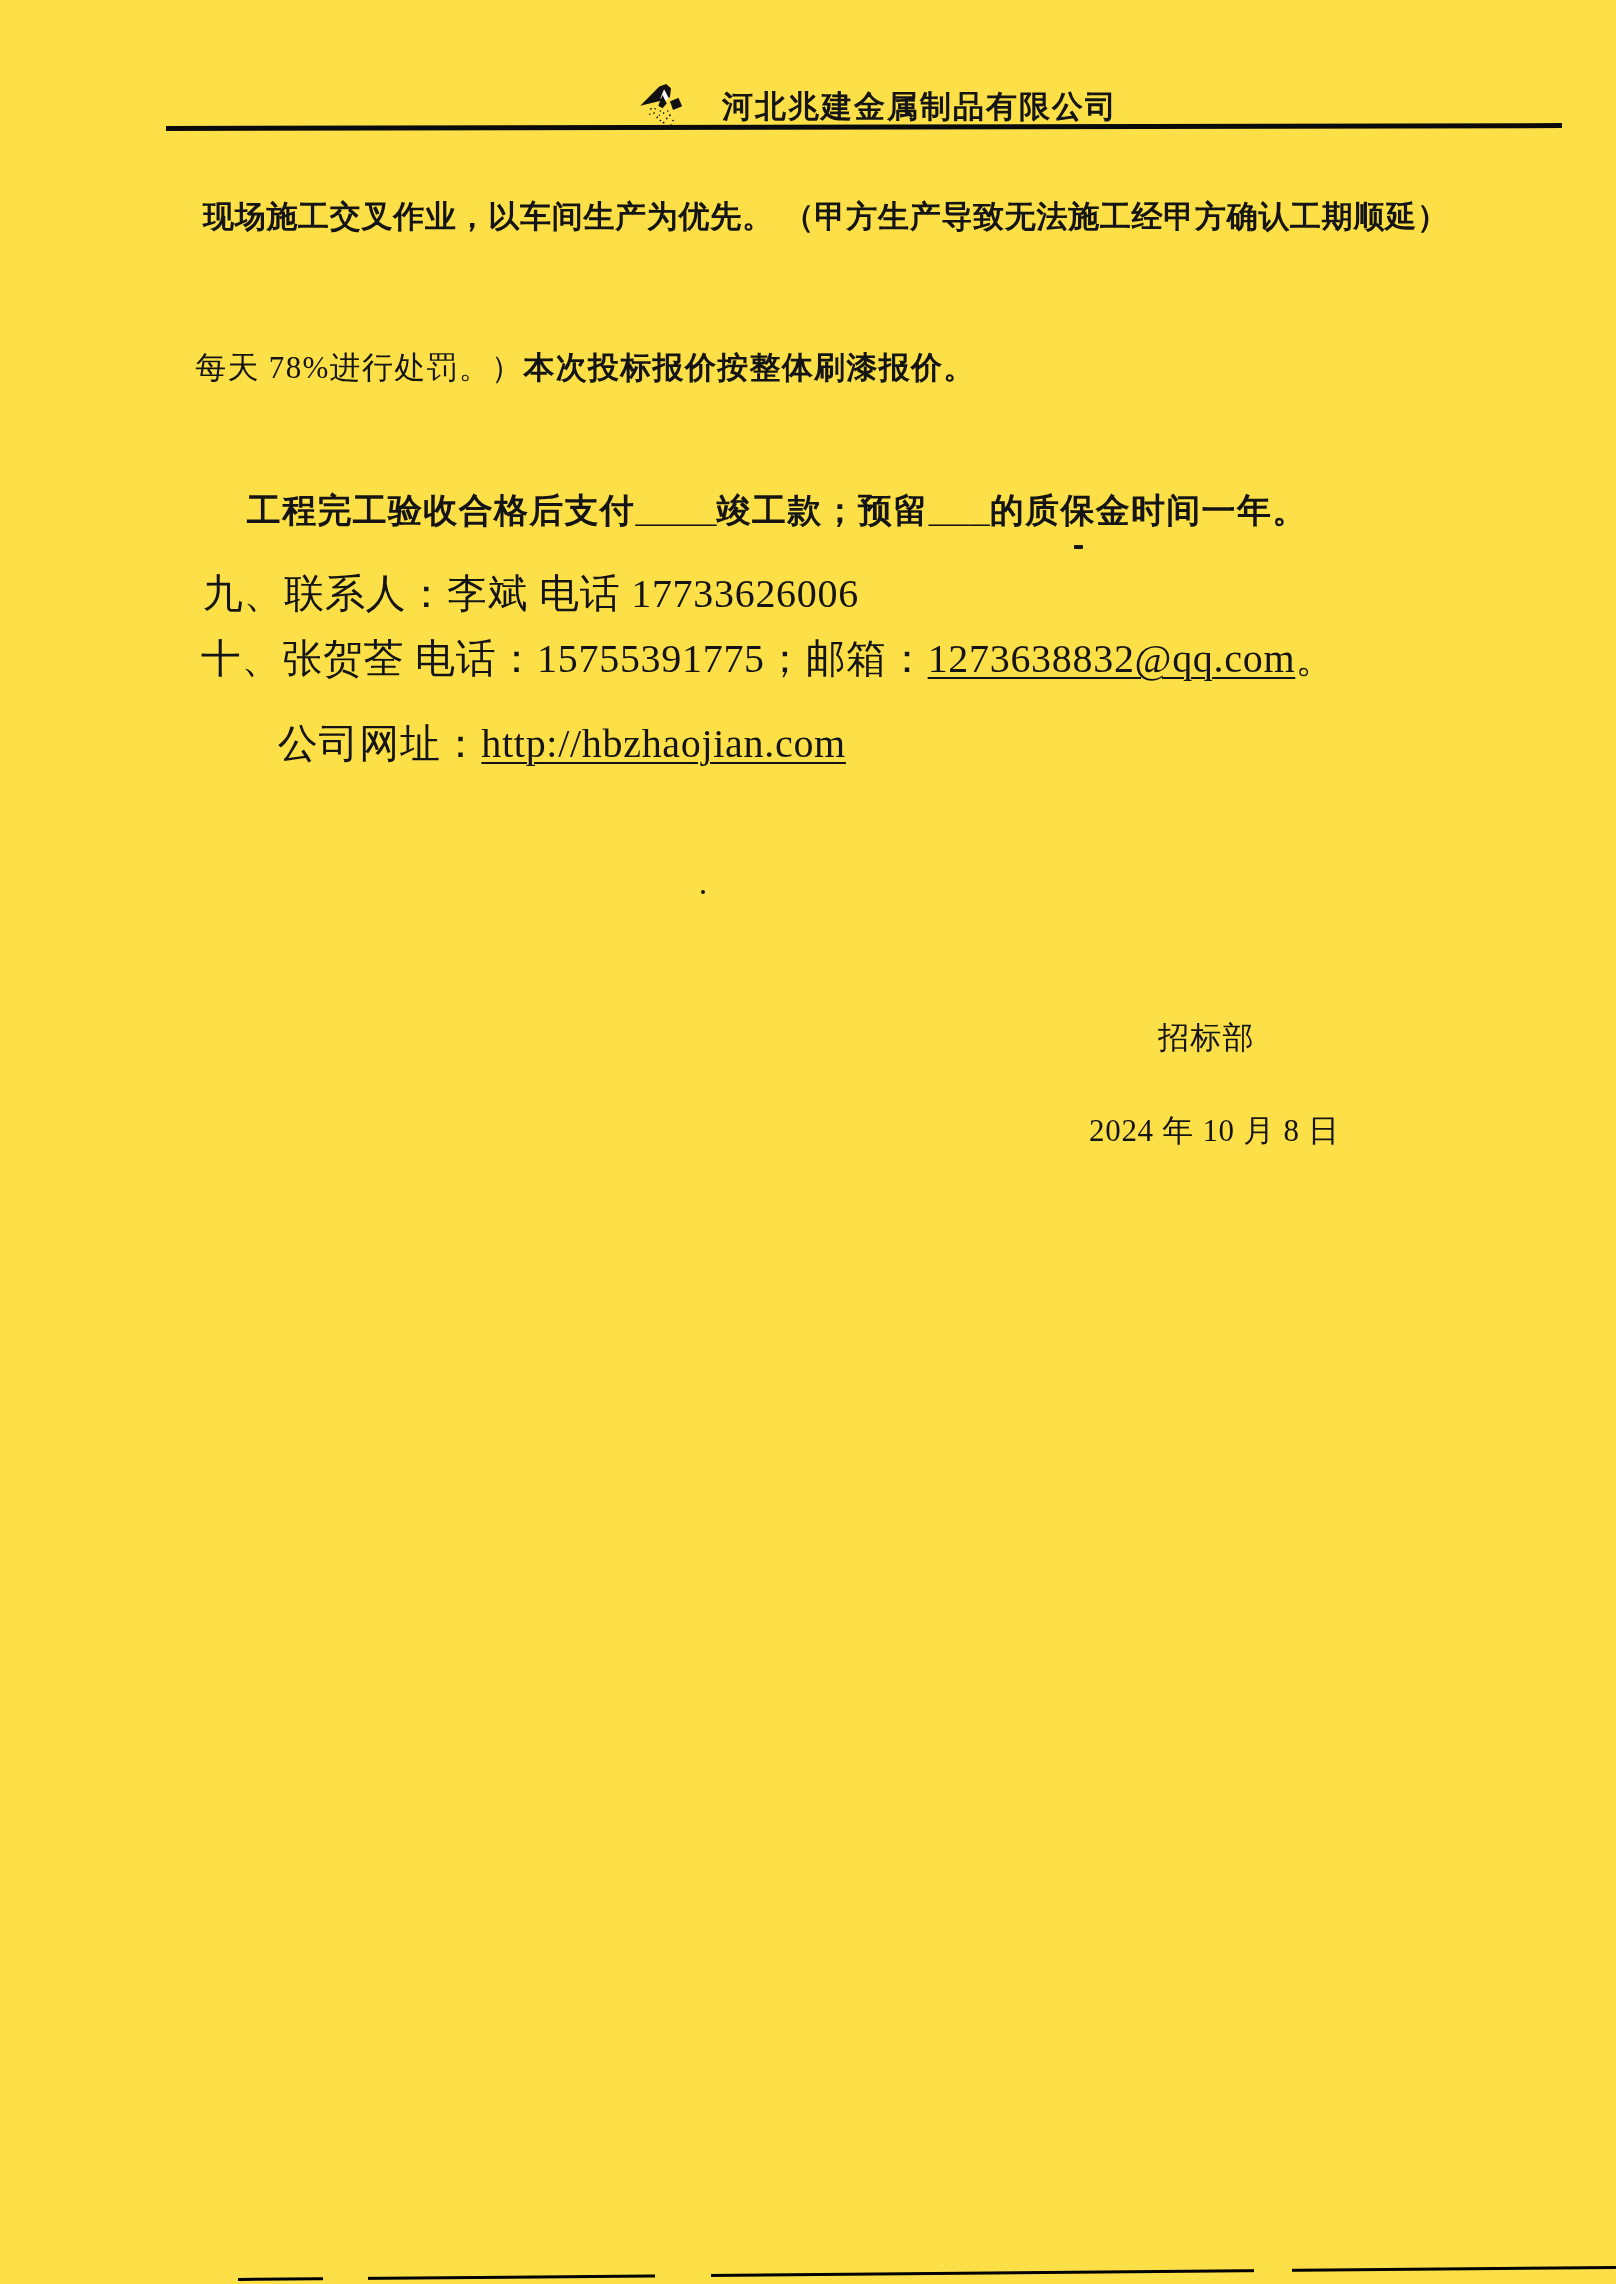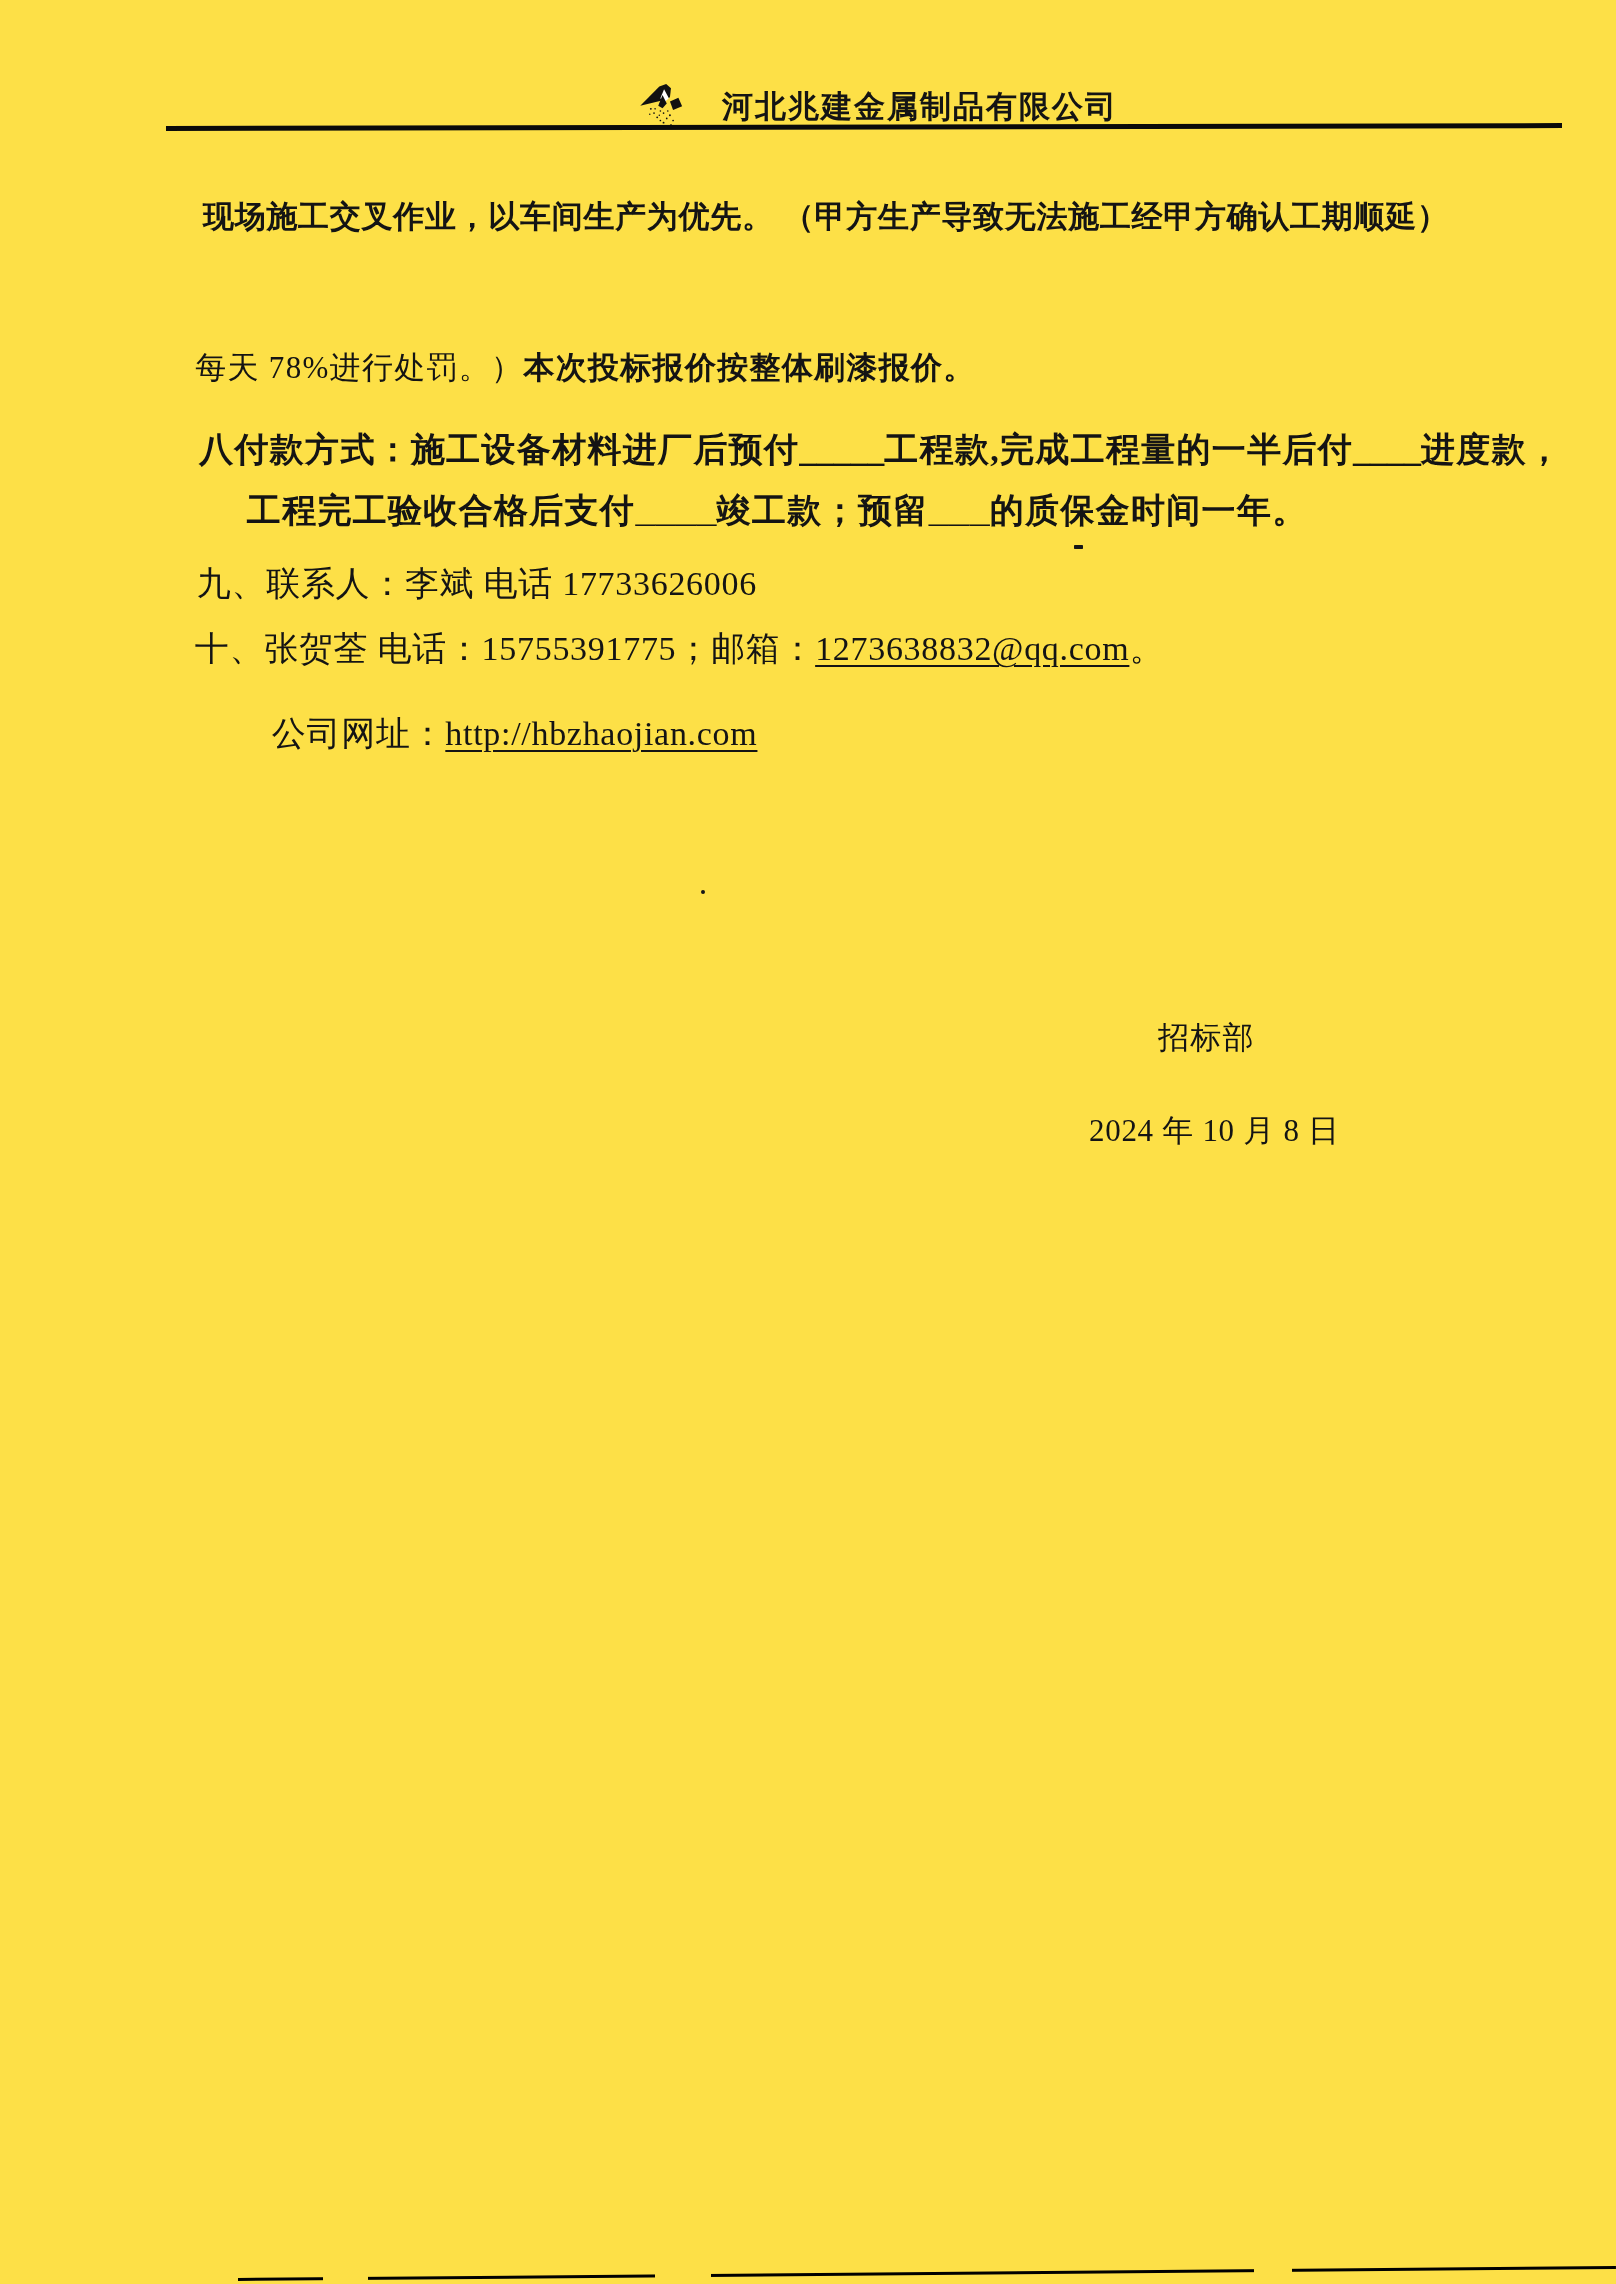--- a/index.html
+++ b/index.html
@@ -8,21 +8,21 @@
     width:1616px;height:2284px;
     background:#fde047;
     overflow:hidden;
     font-family:"Liberation Serif", serif;
     color:#141414;
   }
   .t{position:absolute;white-space:pre;line-height:1.15;letter-spacing:1.3px;}
   .song{font-family:"Liberation Serif", serif;}
   .hei{font-family:"Liberation Sans", sans-serif;margin-top:34px;}
   .b{font-weight:700;}
-  .fs46{font-size:34px;text-align:center;}
+  .fs46{font-size:40px;text-align:center;}
   .fs48{font-size:31px;}
   .fs52{font-size:34px;}
   .blank{letter-spacing:0;}
   .ul{text-decoration:underline;text-decoration-thickness:2px;text-underline-offset:4.6px;}
 
   .logo{position:absolute;left:633px;top:76px;width:59px;height:53px;}
   .company-name{
     position:absolute;left:722px;top:86px;
     font-size:31px;font-weight:700;letter-spacing:2px;
     font-family:"Liberation Serif", serif;
@@ -76,23 +76,20 @@
   </div>
   <div class="company-name">河北兆建金属制品有限公司</div>
   <div class="header-rule"></div>
 
   <div class="t hei b fs48" style="left:203px;top:165px;letter-spacing:0.7px;">现场施工交叉作业，以车间生产为优先。 （甲方生产导致无法施工经甲方确认工期顺延）</div>
 
   <div class="t song fs48" style="left:159px;top:314px;">
     <span>每天 78%进行处罚。）</span><span class="b">本次投标报价按整体刷漆报价。</span>
   </div>
 
-  <div class="t song b fs52" style="left:160px;top:391px;">
-    <span class="hei">八付款方式：</span><span>施工设备材料进厂后预付</span><span class="blank">_____</span><span>工程款,完成工程量的一半后付</span><span class="blank">____</span><span>进度款，</span>
-  </div>
   <div class="t song b fs52" style="left:160px;top:455px;font-family:Liberation Mono, monospace;">
     <span>工程完工验收合格后支付</span><span class="blank">____</span><span>竣工款；预留</span><span class="blank">___</span><span>的质保金时间一年。</span>
   </div>
 
   <div class="t song fs46" style="left:160px;top:525px;letter-spacing:0.7px;">
     <span>九、联系人：李斌 电话 </span><span>17733626006</span>
   </div>
   <div class="t song fs46" style="left:158px;top:590px;letter-spacing:0.7px;">
     <span>十、张贺荃 电话：15755391775；邮箱：</span><span class="ul">1273638832@qq.com</span><span>。</span>
   </div>

